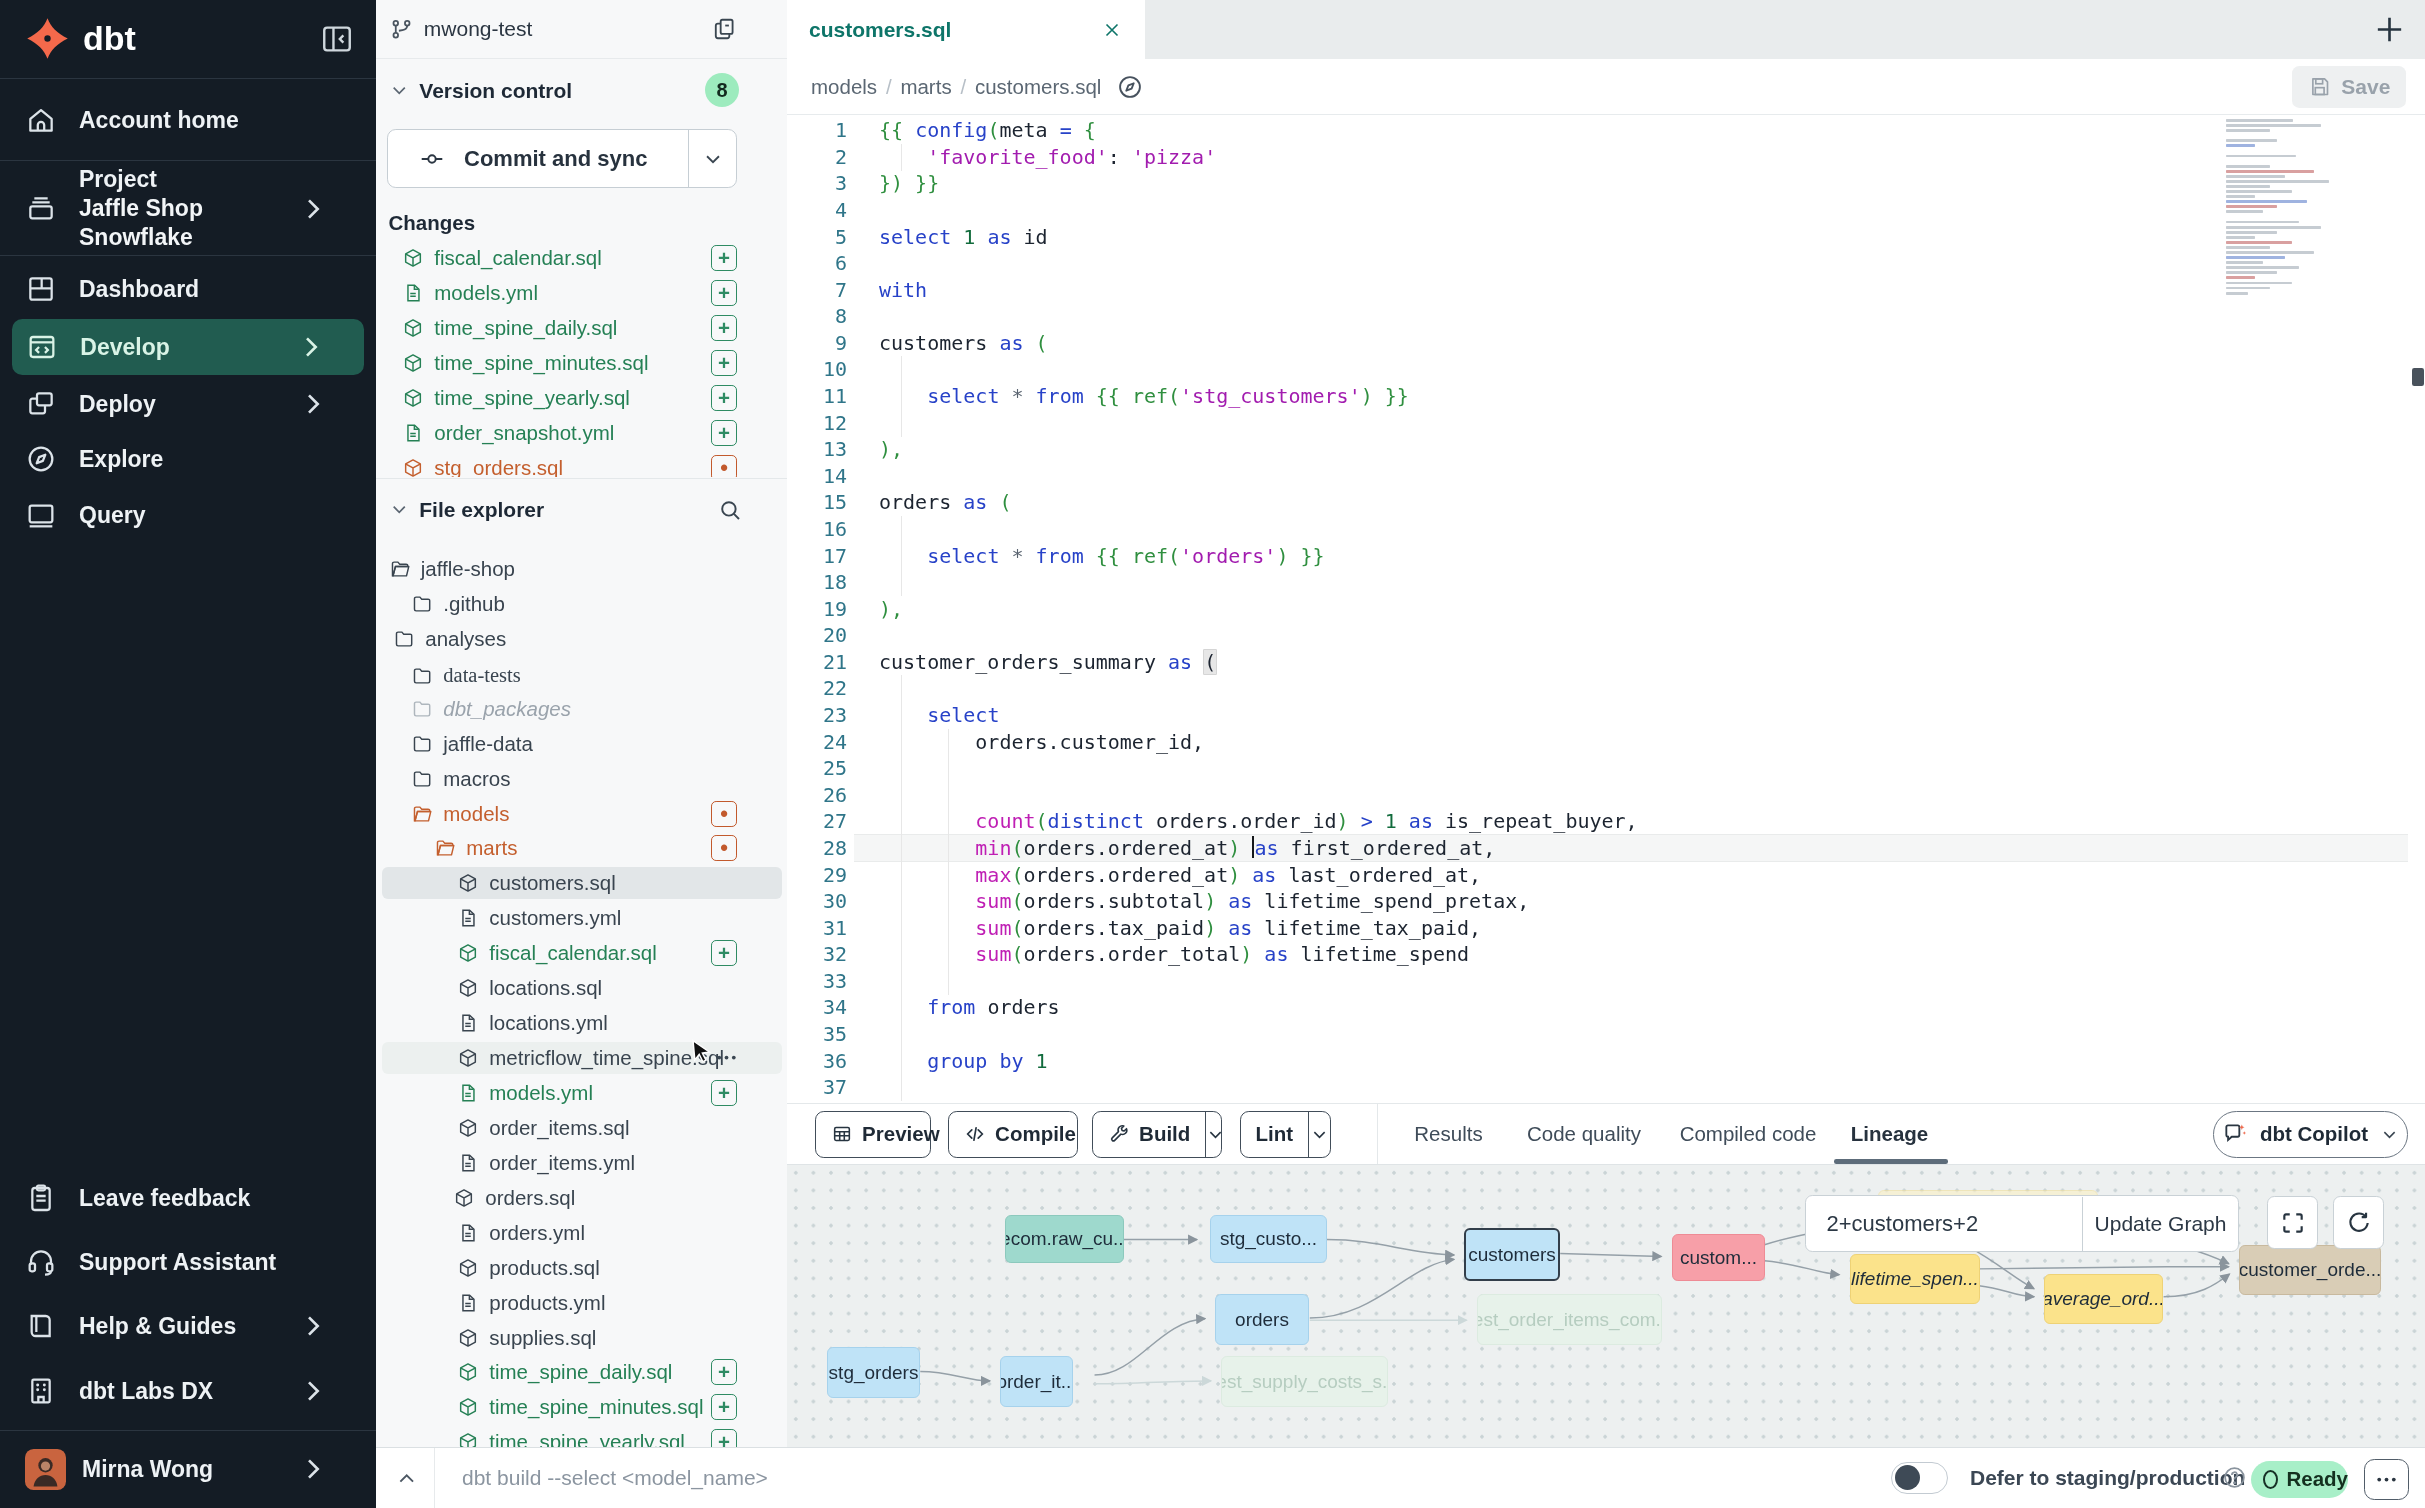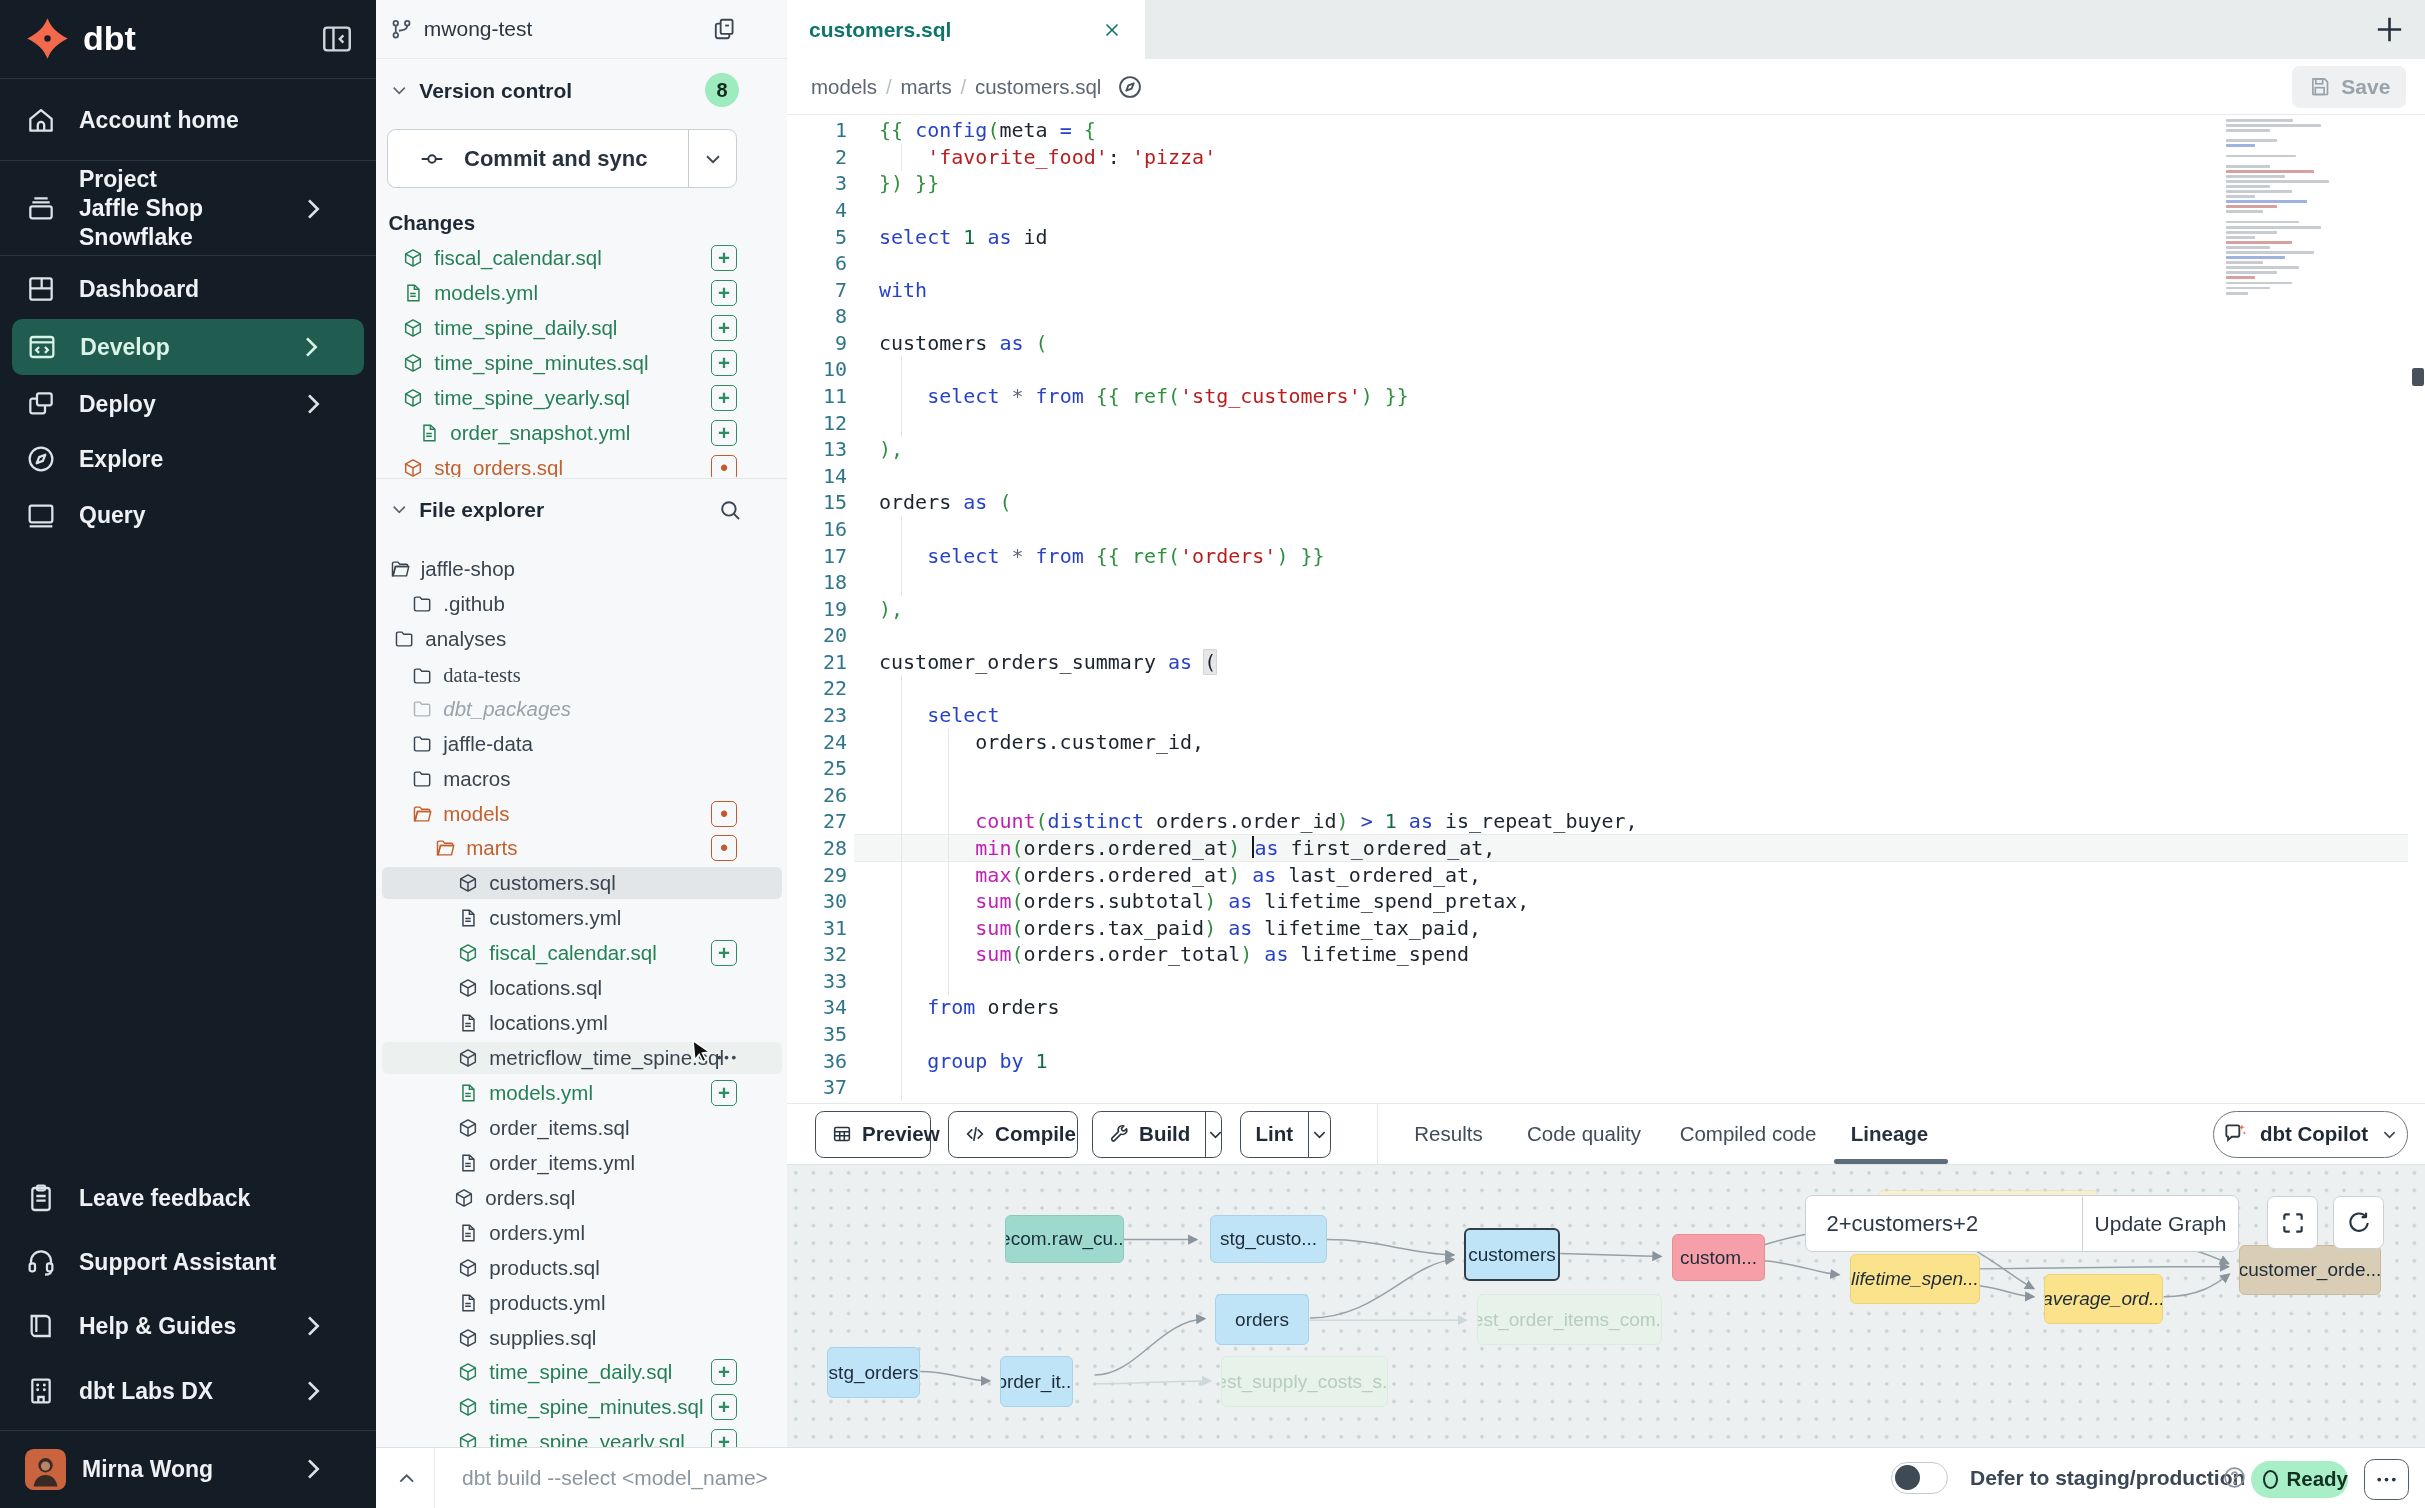--- a/index.html
+++ b/index.html
@@ -55,21 +55,21 @@
   .breadcrumb .sep{color:#b7bfc7;margin:0 8.8px;}
   .breadcrumb .icon{width:28px;height:28px;color:#47525e;margin-left:14.6px;}
   .savebtn{position:absolute;left:1505px;top:66px;width:114px;height:42px;background:#eef0f1;border-radius:7.3px;color:#99a2ab;font-size:21px;font-weight:700;display:flex;align-items:center;justify-content:center;gap:10.3px;}
   .savebtn .icon{width:23.4px;height:23.4px;}
 
   .cl{position:absolute;left:0;width:1638px;height:27px;z-index:2;}
   .cl .ln{position:absolute;left:0;top:0;width:60px;text-align:right;color:#2f7589;font:20px/27px "DejaVu Sans Mono",monospace;}
   .cl .cd{position:absolute;left:92px;top:0;white-space:pre;font:20px/27px "DejaVu Sans Mono",monospace;color:#1c2430;}
   .guide{position:absolute;top:0;height:27px;width:0.7px;background:#e7e7e7;}
   .curline{position:absolute;left:67px;width:1554px;height:28px;background:#f5f6f6;border-top:0.7px solid #e9ebeb;border-bottom:0.7px solid #e9ebeb;box-sizing:border-box;z-index:1;}
-  .tk-t{color:#1c2430;} .tk-b{color:#2742c8;} .tk-j{color:#2f8f3f;} .tk-s{color:#b91c1c;}
+  .tk-t{color:#1c2430;} .tk-b{color:#2742c8;} .tk-j{color:#2f8f3f;} .tk-s{color:#a21caf;}
   .tk-n{color:#116b3c;} .tk-f{color:#bf1fb4;} .tk-o{color:#5a6470;}
   .tk-brk{color:#1c2430;background:#e7e7e7;box-shadow:0 0 0 0.7px #c3c3c3;}
   .tk-cur{display:inline-block;width:2.2px;height:22px;background:#15181b;vertical-align:-2.9px;}
   #minimap{position:absolute;left:1439px;top:119px;width:126px;height:192px;z-index:3;}
   .mmbar{height:2.9px;margin-bottom:2.2px;border-radius:0.7px;}
   .vthumb{position:absolute;left:1625px;top:368px;width:11.7px;height:17.6px;background:#49525c;border-radius:2.2px;z-index:4;}
 
   
   .actionbar{position:absolute;left:0;top:1103px;width:1638px;height:62px;background:#fff;border-top:0.7px solid #e4e8ea;border-bottom:0.7px solid #dfe4e6;box-sizing:border-box;z-index:5;}
   .abtn{position:absolute;top:6.6px;height:47px;background:#fff;border:1.5px solid #414d59;border-radius:8.8px;display:flex;align-items:stretch;box-sizing:border-box;font-size:20.5px;color:#1f2a36;font-weight:600;}
@@ -412,21 +412,21 @@
         <div class="frow green" style="top:140px;padding-left:26px;">
           <span class="fic icon">
             <svg viewBox="0 0 24 24" fill="none" stroke="currentColor" stroke-width="1.6">
               <path d="M12 3.2 20 7.6v8.8L12 20.8 4 16.4V7.6z" stroke-linejoin="round"></path>
               <path d="M4.3 7.8 12 12l7.7-4.2M12 12v8.5"></path>
             </svg>
           </span>
           <span class="flb">time_spine_yearly.sql</span>
           <span class="fbadge plus">+</span>
         </div>
-        <div class="frow green" style="top:175px;padding-left:42px;align-items:center;">
+        <div class="frow green" style="top:175px;padding-left:26px;align-items:center;">
           <span class="fic icon">
             <svg viewBox="0 0 24 24" fill="none" stroke="currentColor" stroke-width="1.6">
               <path d="M6.5 3.5h7.2L18.5 8v12.5h-12z"></path>
               <path d="M13.5 3.8V8h4.6"></path>
               <path d="M9 12.5h6M9 15.5h6"></path>
             </svg>
           </span>
           <span class="flb">order_snapshot.yml</span>
           <span class="fbadge plus">+</span>
         </div>

